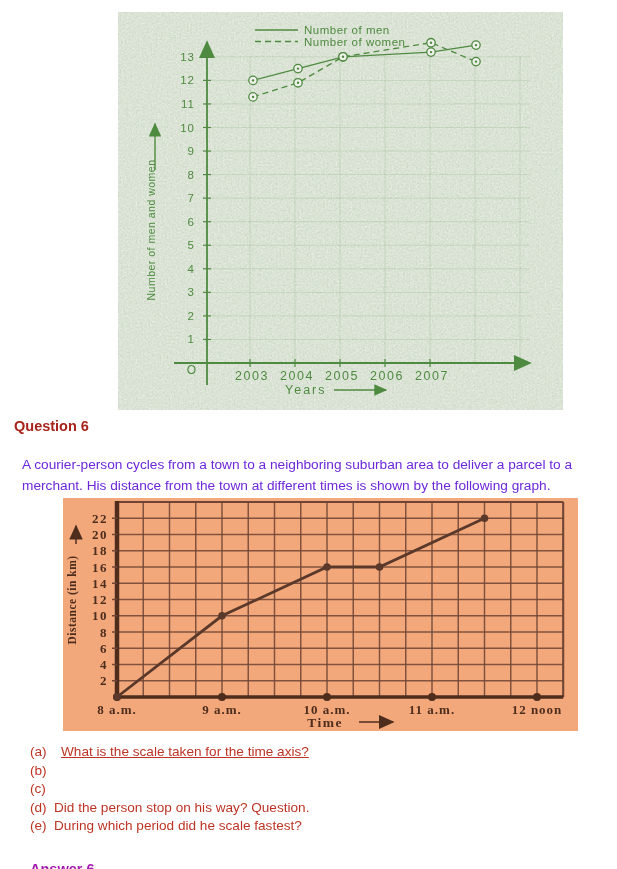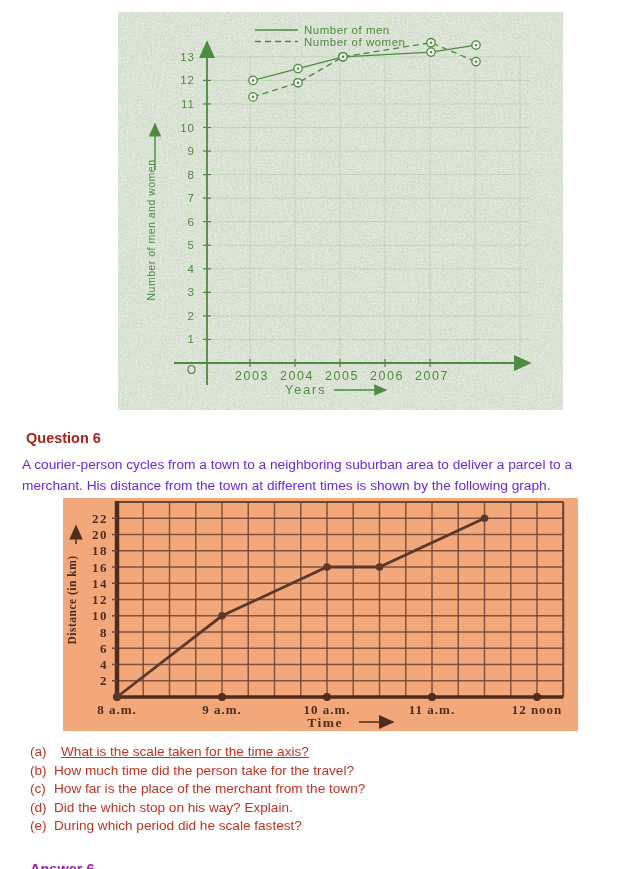--- a/index.html
+++ b/index.html
@@ -1,21 +1,21 @@
 <!DOCTYPE html>
 <html><head>
 <meta charset="utf-8">
 <style>
   html,body{margin:0;padding:0;background:#fff;}
   .page{position:relative;width:617px;height:869px;background:#ffffff;
         font-family:"Liberation Sans",sans-serif;overflow:hidden;}
   .fig{position:absolute;}
   .fig-green{left:118px;top:12px;width:445px;height:398px;}
   .fig-orange{left:63px;top:498px;width:515px;height:233px;}
-  .q-heading{position:absolute;left:14px;top:418px;margin:12px;
+  .q-heading{position:absolute;left:14px;top:418px;margin:0;
              font-size:14.5px;font-weight:bold;color:#a8231c;}
   .q-body{position:absolute;left:14px;top:447px;width:598px;margin:8px;
           font-size:13.7px;line-height:20.5px;color:#6d28d9;}
   .parts{position:absolute;left:30px;top:744px;width:560px;color:#bd3425;
          font-size:13.6px;}
   .part{display:flex;height:18.6px;align-items:baseline;}
   .plabel{width:24px;flex:0 0 24px;}
   .part:first-child .ptext{margin-left:7px;text-decoration:underline;}
   .answer-heading{position:absolute;left:14px;top:845px;margin:16px;
                   font-size:14.5px;font-weight:bold;color:#a21caf;}
@@ -228,29 +228,27 @@
     </svg>
   </div>
 
   <div class="parts">
     <div class="part">
       <span class="plabel">(a)</span>
       <span class="ptext">What is the scale taken for the time axis?</span>
     </div>
     <div class="part">
       <span class="plabel">(b)</span>
-      <span class="ptext">How much time did the person take for the travel?</span>
     </div>
     <div class="part">
       <span class="plabel">(c)</span>
-      <span class="ptext">How far is the place of the merchant from the town?</span>
     </div>
     <div class="part">
       <span class="plabel">(d)</span>
-      <span class="ptext">Did the which stop on his way? Explain.</span>
+      <span class="ptext">Did the person stop on his way? Question.</span>
     </div>
     <div class="part">
       <span class="plabel">(e)</span>
       <span class="ptext">During which period did he scale fastest?</span>
     </div>
   </div>
 
   <div class="answer-heading">Answer 6</div>
 
 </div>

